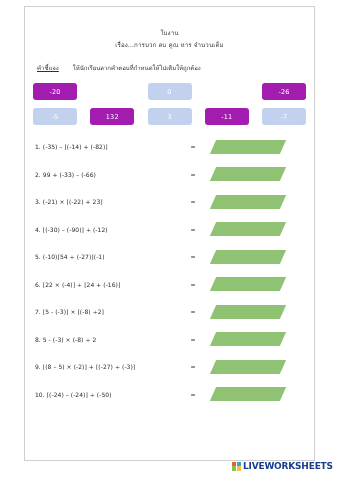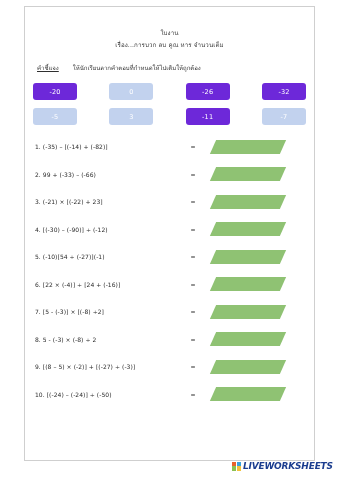--- a/index.html
+++ b/index.html
@@ -82,21 +82,21 @@
     width: 44px;
     height: 17px;
     border-radius: 3px;
     display: flex;
     align-items: center;
     justify-content: center;
     font-size: 6.5px;
     color: #ffffff;
     letter-spacing: 0.2px;
   }
-  .chip.dark  { background: #6d28d9; }
+  .chip.dark  { background: #a21caf; }
   .chip.light { background: #c2d2ee; }
 
   
   .questions {
     margin-top: 8px;
     padding: 0 0 0 10px;
   }
   .q-row {
     display: flex;
     align-items: center;
@@ -143,21 +143,20 @@
   .lw-icon i { display: block; }
   .lw-q1 { background: #e8612c; }
   .lw-q2 { background: #3aa0dc; }
   .lw-q3 { background: #8cc152; }
   .lw-q4 { background: #f3c13a; }
   .lw-text {
     font-size: 9px;
     font-weight: bold;
     color: #1b3d8f;
     letter-spacing: -0.2px;
-    font-style: italic;
   }
 </style>
 </head>
 <body>
 
 <div id="page">
 
   <div id="sheet">
 
     <div class="title-block">
@@ -169,25 +168,25 @@
       <span class="instruction-label">คำชี้แจง</span>
       <span class="instruction-text">ให้นักเรียนลากคำตอบที่กำหนดให้ไปเติมให้ถูกต้อง</span>
     </div>
 
     <div class="chips-area">
 
       <div class="chip-row">
         <div class="chip dark">-20</div>
         <div class="chip light">0</div>
         <div class="chip dark">-26</div>
-        <div class="chip dark">-32</div>
       </div>
 
       <div class="chip-row">
         <div class="chip light">-5</div>
+        <div class="chip dark">132</div>
         <div class="chip light">3</div>
         <div class="chip dark">-11</div>
         <div class="chip light">-7</div>
       </div>
 
     </div>
 
     <div class="questions">
 
       <div class="q-row">

